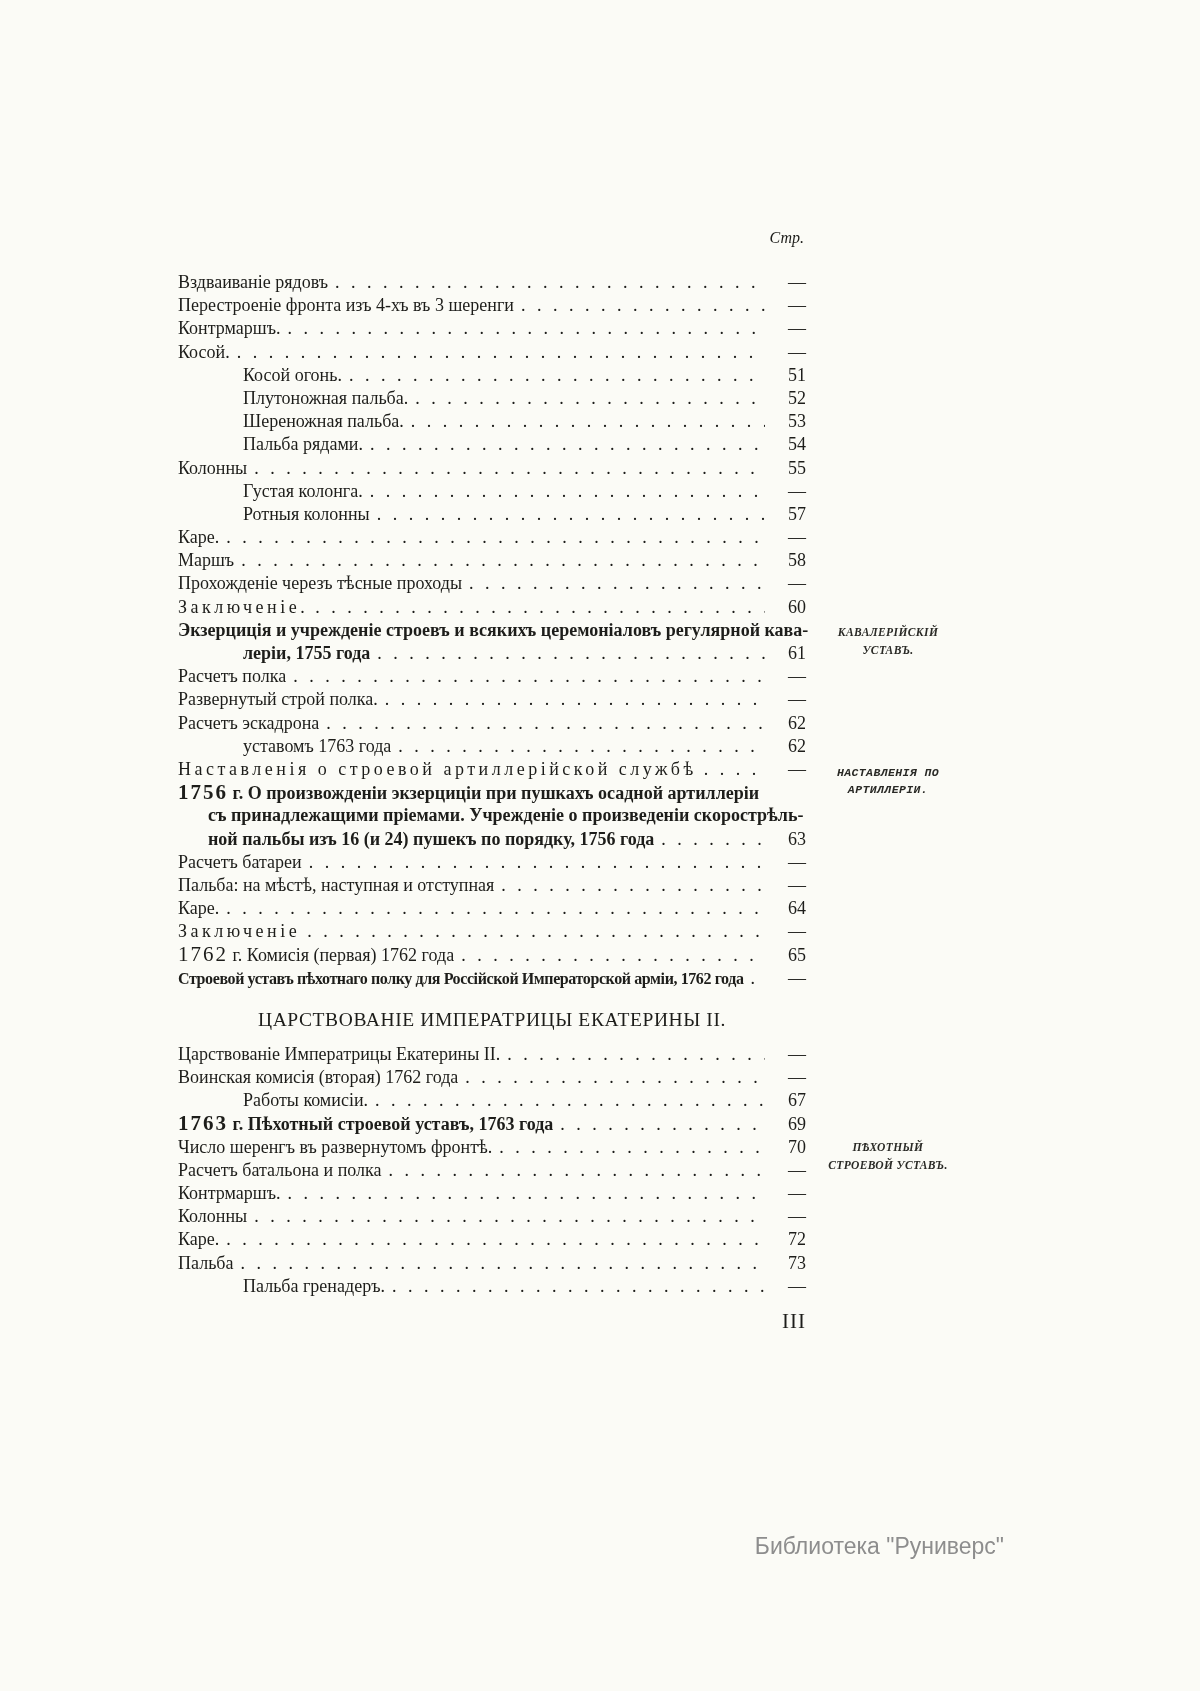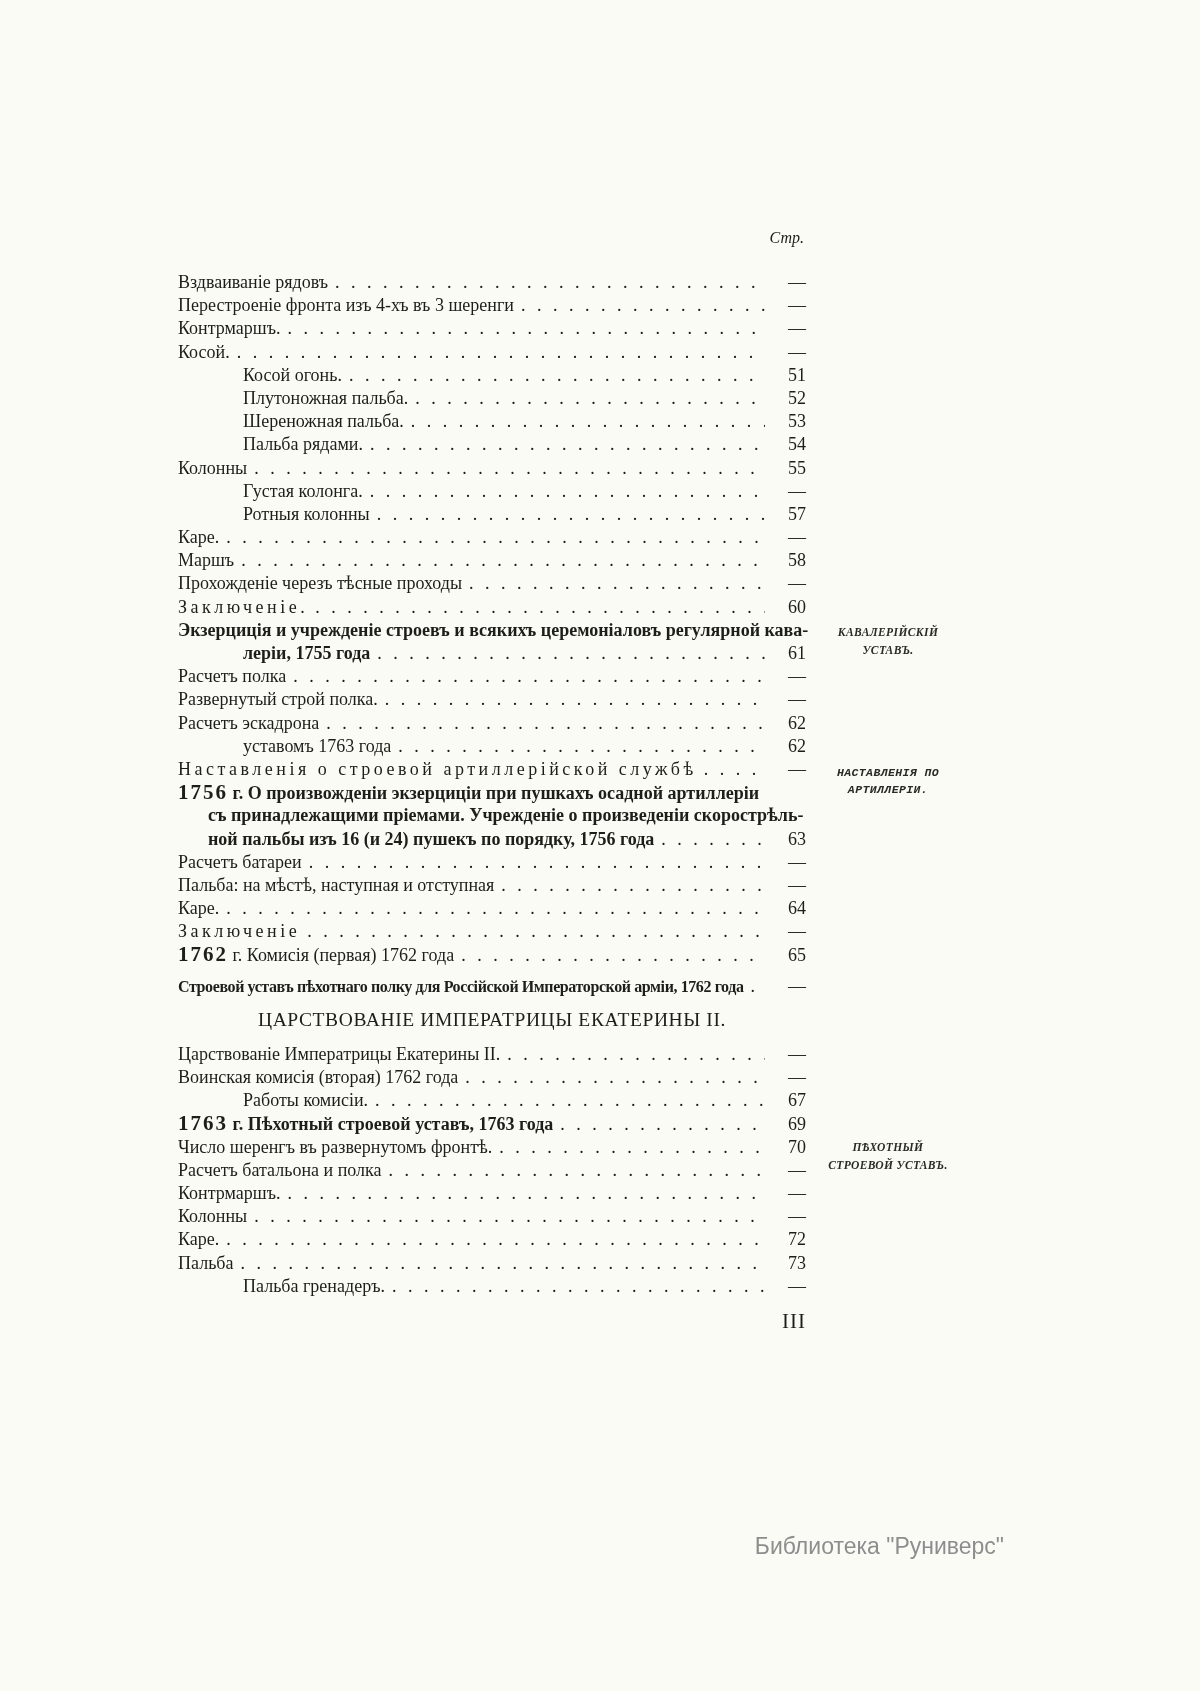--- a/index.html
+++ b/index.html
@@ -22,23 +22,23 @@
   .line {
     display:flex; align-items:baseline;
     font-size:18px; line-height:23.2px; height:23.2px;
     position:relative; white-space:nowrap;
   }
   .ind1 { padding-left:65px; }
   .ind2 { padding-left:30px; }
   .txt  { white-space:nowrap; flex:0 0 auto; }
   .bold .txt, .bold .txt * { font-weight:700; }
   .spaced .txt { letter-spacing:3.5px; }
-  .tight { font-size:16px; letter-spacing:-0.4px;margin-top:8px; }
+  .tight { font-size:16px; letter-spacing:-0.4px; }
   .year {
-    font-weight:700; font-size:21px; letter-spacing:2px;
+    font-weight:400; font-size:21px; letter-spacing:2px;
   }
   .leader {
     flex:1 1 auto; min-width:0; overflow:hidden; white-space:nowrap;
     margin:0 5px 0 7px; color:#1d1d1a;
   }
   .leader::before {
     content: ". . . . . . . . . . . . . . . . . . . . . . . . . . . . . . . . . . . . . . . . . . . . . . . . . . . . . . . . . . . .";
     word-spacing:7px; font-weight:400; letter-spacing:0;
   }
   .page {

